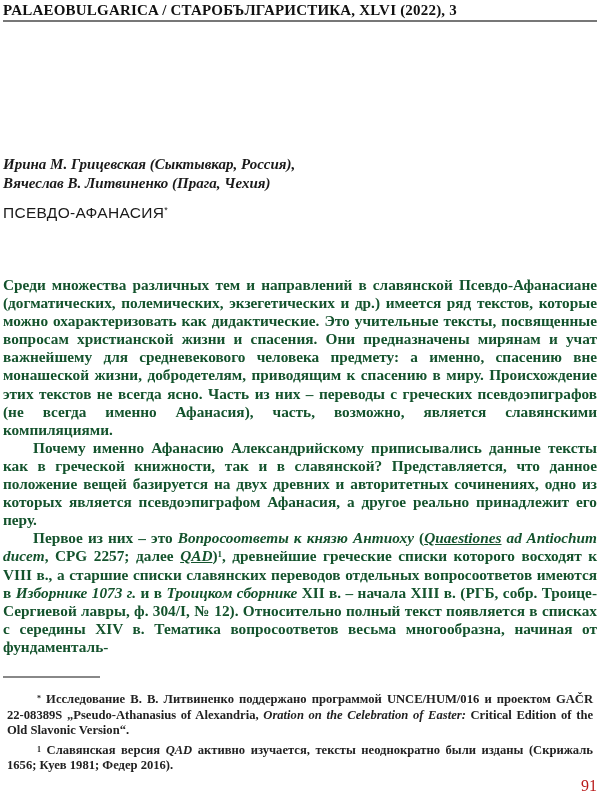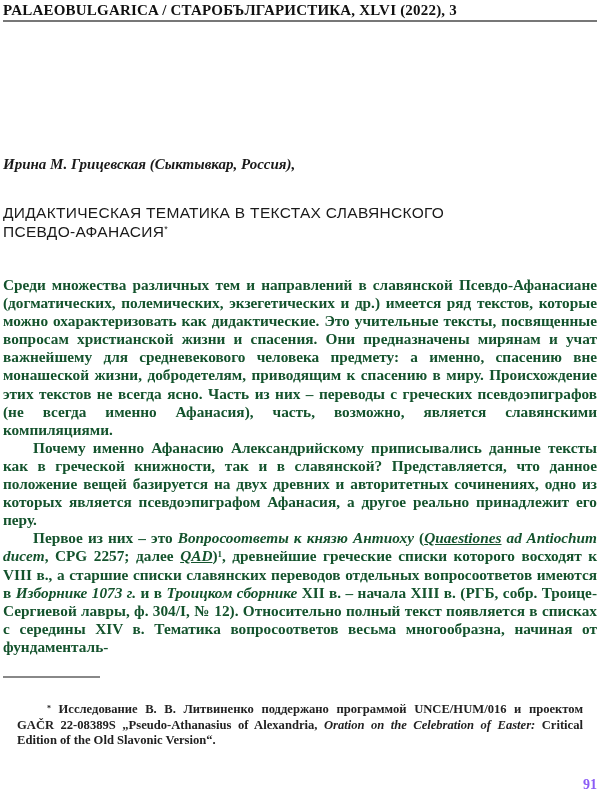--- a/index.html
+++ b/index.html
@@ -87,56 +87,57 @@
       position: absolute;
       left: 3px;
       top: 688px;
       width: 594px;
       font-size: 12.6px;
       line-height: 15.6px;
       font-weight: bold;
       color: #222222;
     }
     .footnotes p {
-      margin: 14px;
+      margin: 4px;
       text-indent: 30px;
       text-align: justify;
       text-align-last: left;
     }
     .footnotes em { font-style: italic; }
     .footnotes sup { font-size: 8px; vertical-align: top; position: relative; top: -1px; }
     .page-number {
       position: absolute;
       right: 3px;
       top: 777px;
-      font-size: 14px;
-      font-weight: bold;
-      color: #8b5cf6;
+      font-size: 16px;
+      font-weight: normal;
+      color: #b91c1c;
     }
   </style>
 </head>
 <body>
 
 <div class="running-head">PALAEOBULGARICA / СТАРОБЪЛГАРИСТИКА, XLVI (2022), 3</div>
 <div class="head-rule"></div>
 
 <div class="authors">
   <div>Ирина М. Грицевская (Сыктывкар, Россия),</div>
+  <div>Вячеслав В. Литвиненко (Прага, Чехия)</div>
 </div>
 
 <div class="article-title">
-  <div>ДИДАКТИЧЕСКАЯ ТЕМАТИКА В ТЕКСТАХ СЛАВЯНСКОГО</div>
   <div><span>ПСЕВДО-АФАНАСИЯ</span><sup>*</sup></div>
 </div>
 
 <div class="body-text">
   <p>Среди множества различных тем и направлений в славянской Псевдо-Афанасиане (догматических, полемических, экзегетических и др.) имеется ряд текстов, которые можно охарактеризовать как дидактические. Это учительные тексты, посвященные вопросам христианской жизни и спасения. Они предназначены мирянам и учат важнейшему для средневекового человека предмету: а именно, спасению вне монашеской жизни, добродетелям, приводящим к спасению в миру. Происхождение этих текстов не всегда ясно. Часть из них – переводы с греческих псевдоэпиграфов (не всегда именно Афанасия), часть, возможно, является славянскими компиляциями.</p>
   <p class="indent">Почему именно Афанасию Александрийскому приписывались данные тексты как в греческой книжности, так и в славянской? Представляется, что данное положение вещей базируется на двух древних и авторитетных сочинениях, одно из которых является псевдоэпиграфом Афанасия, а другое реально принадлежит его перу.</p>
   <p class="indent"><span>Первое из них – это </span><em>Вопросоответы к князю Антиоху</em><span> (</span><em class="ul">Quaestiones</em><em> ad Antiochum ducem</em><span>, CPG 2257; далее </span><em class="ul">QAD</em><span>)</span><sup>1</sup><span>, древнейшие греческие списки которого восходят к VIII в., а старшие списки славянских переводов отдельных вопросоответов имеются в </span><em>Изборнике 1073 г.</em><span> и в </span><em>Троицком сборнике</em><span> XII в. – начала XIII в. (РГБ, собр. Троице-Сергиевой лавры, ф. 304/I, № 12). Относительно полный текст появляется в списках с середины XIV в. Тематика вопросоответов весьма многообразна, начиная от фундаменталь-</span></p>
 </div>
 
 <div class="fn-rule"></div>
 
 <div class="footnotes">
   <p><sup>*</sup><span> Исследование В. В. Литвиненко поддержано программой UNCE/HUM/016 и проектом GAČR 22-08389S „Pseudo-Athanasius of Alexandria, </span><em>Oration on the Celebration of Easter:</em><span> Critical Edition of the Old Slavonic Version“.</span></p>
+  <p><sup>1</sup><span> Славянская версия </span><em>QAD</em><span> активно изучается, тексты неоднократно были изданы (Скрижаль 1656; Куев 1981; Федер 2016).</span></p>
 </div>
 
 <div class="page-number">91</div>
 
 </body></html>

